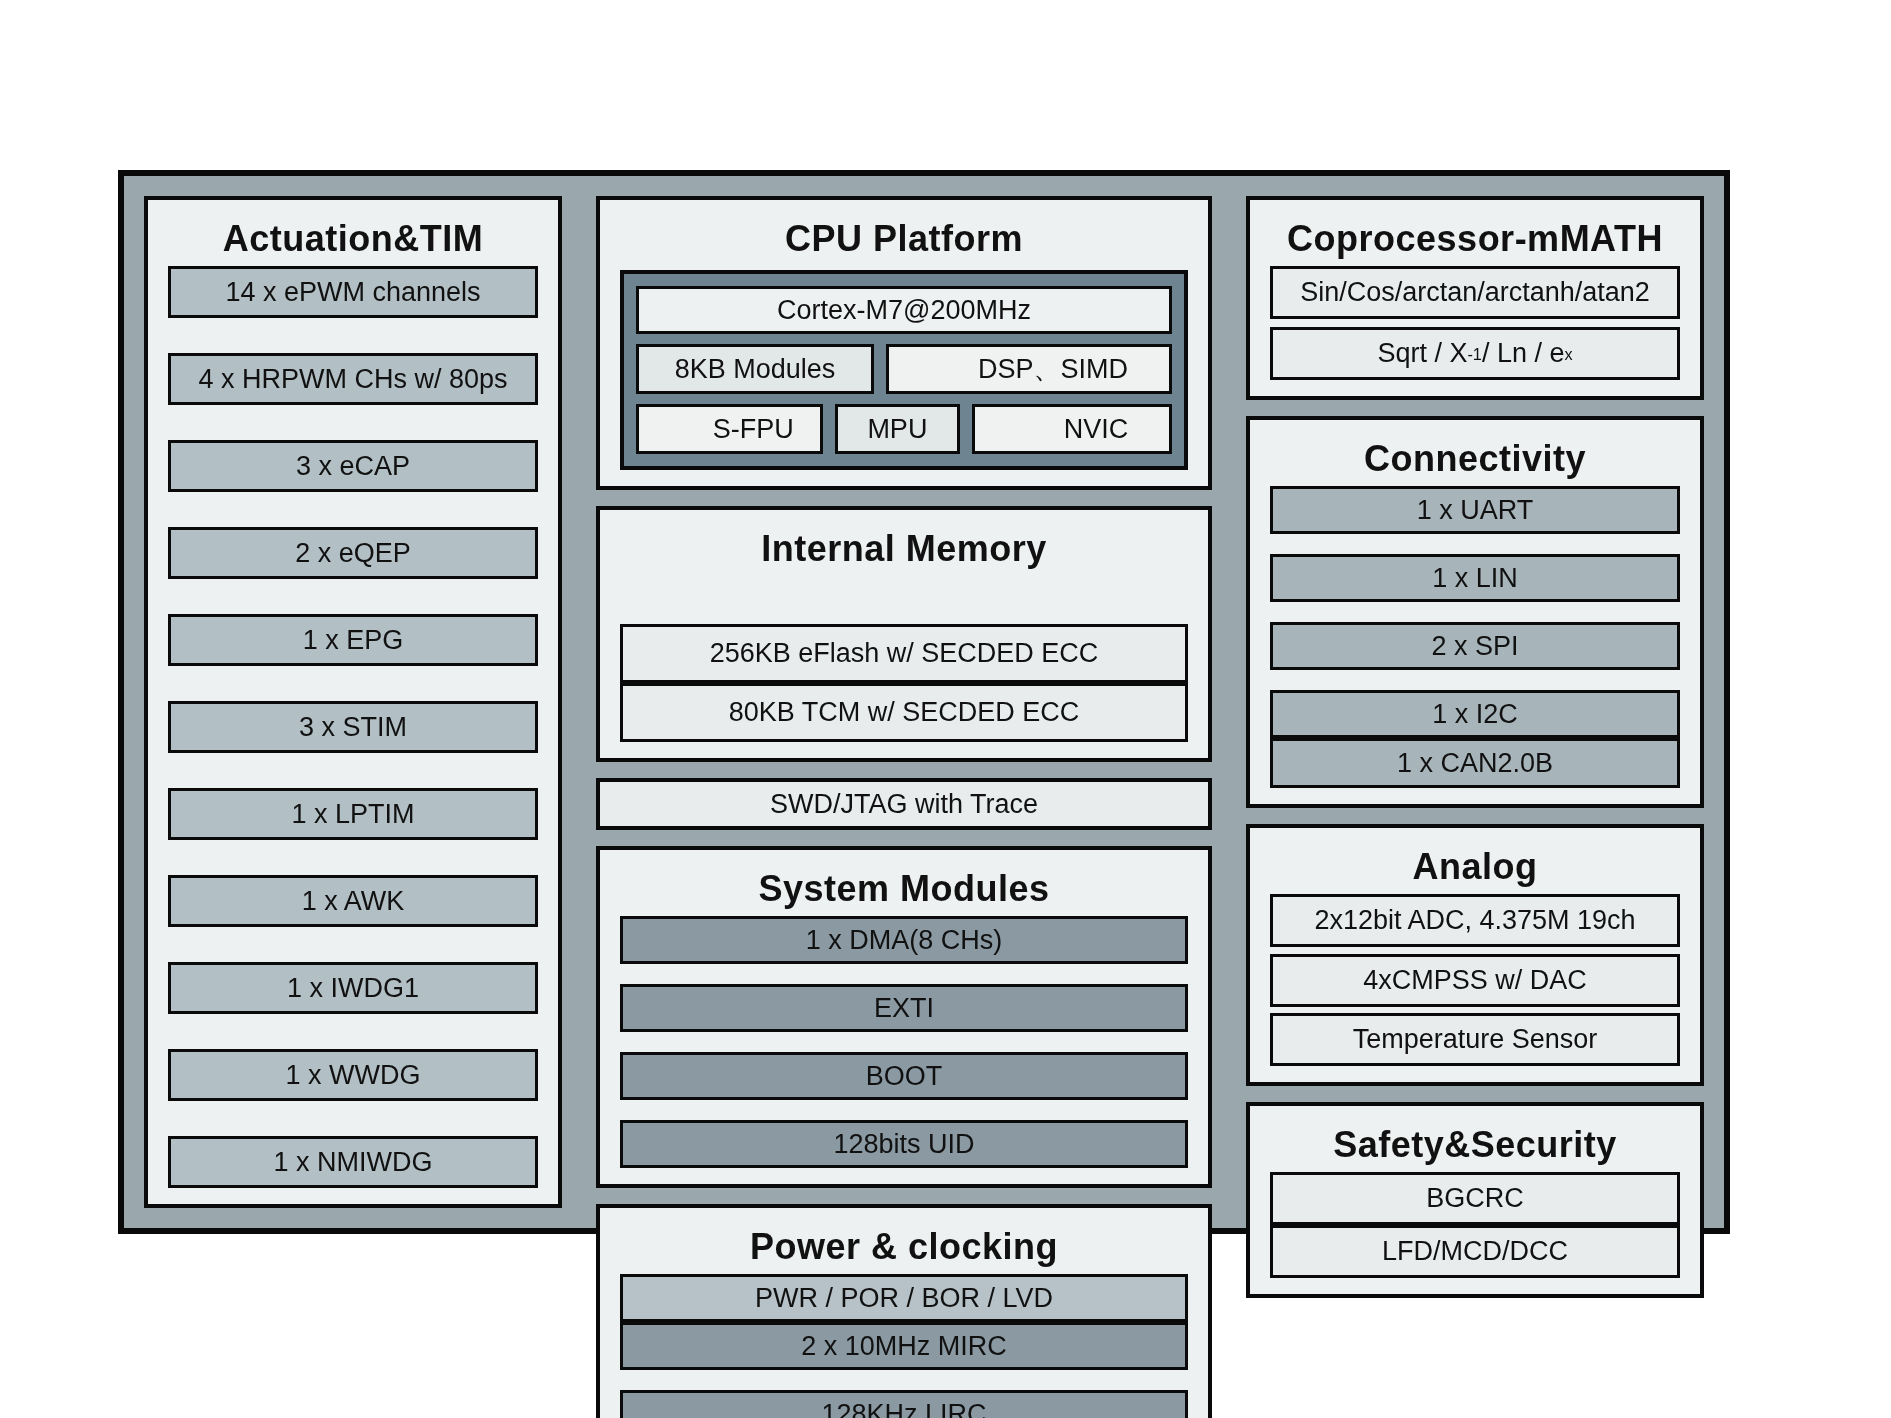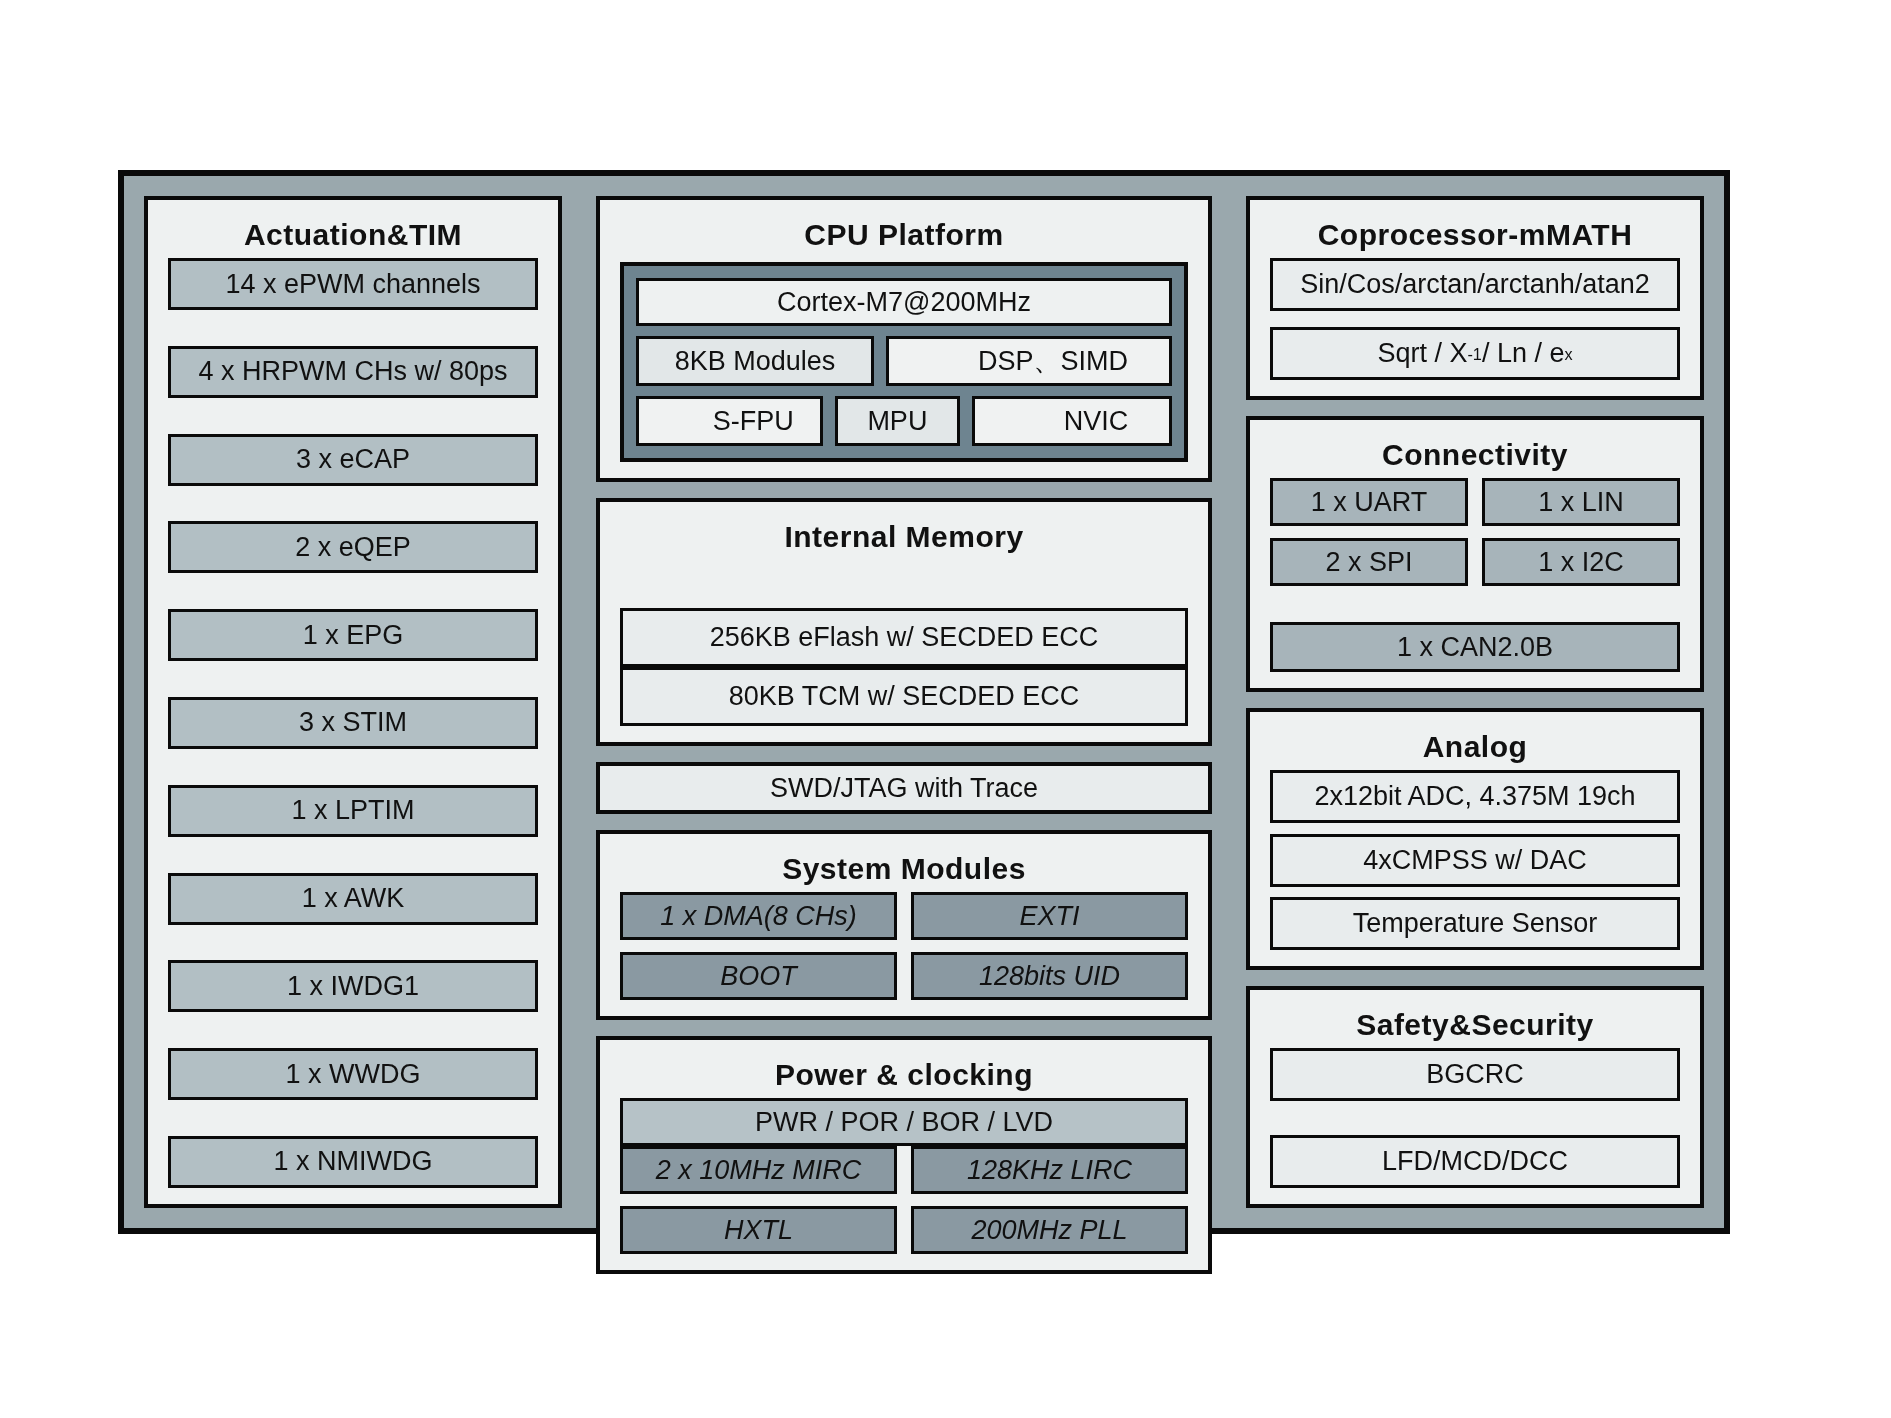--- a/index.html
+++ b/index.html
@@ -23,21 +23,21 @@
     padding:20px;
     display:flex; gap:34px;
   }
   .panel{
     background:var(--panel-bg);
     border:4px solid var(--line);
     padding:10px 20px 16px 20px;
     display:flex; flex-direction:column;
   }
   .ttl{
-    font-size:30px; font-weight:bold; text-align:center;
+    font-size:36px; font-weight:bold; text-align:center;
     padding:8px 0 6px 0; flex:0 0 auto; letter-spacing:0.5px;
   }
   .content{flex:1; display:flex; flex-direction:column; justify-content:space-between;}
   .blk{
     border:3px solid var(--line);
     display:flex; align-items:center; justify-content:center;
     font-size:27px; line-height:1; text-align:center;
     flex:0 0 auto;
   }
   sup{font-size:0.6em; line-height:0;}
@@ -73,23 +73,23 @@
   .panel-mem{flex:0 0 192px;gap:48px;}
   .panel-mem .blk{height:59px; background:var(--box-light);}
 
   
   .swd-bar{
     flex:0 0 52px; background:var(--box-light);
     border:4px solid var(--line);
   }
 
   
-  .grid2{display:grid; grid-template-columns:1fr 1fr; gap:12px 14px;}
+  .grid2{display:grid; grid-template-columns:1fr; gap:20px 14px;}
   .grid2 .blk{height:48px;}
-  .dark{background:var(--box-dark);font-style:italic;}
+  .dark{background:var(--box-dark);}
   .panel-sys{flex:0 0 182px;}
   .panel-pwr{flex:1;}
   .pwr-bar{height:48px; background:var(--box-pwr-bar);}
 
   
   .panel-coproc{flex:0 0 204px;}
   .panel-coproc .blk, .panel-analog .blk, .panel-safe .blk{height:53px; background:var(--box-light);}
   .panel-conn{flex:0 0 276px;}
   .panel-conn .grid2 .blk{background:var(--box-conn);}
   .conn-wide{height:50px; background:var(--box-conn);}

